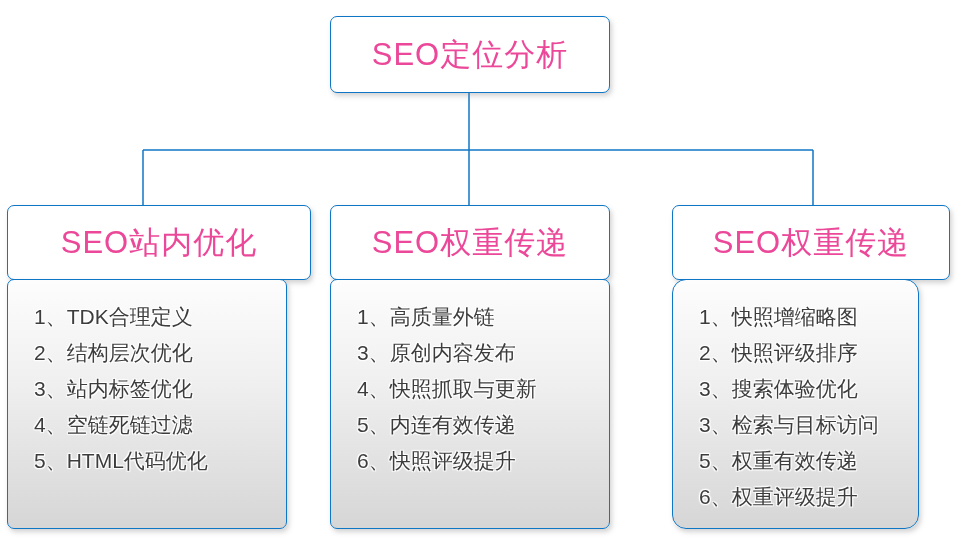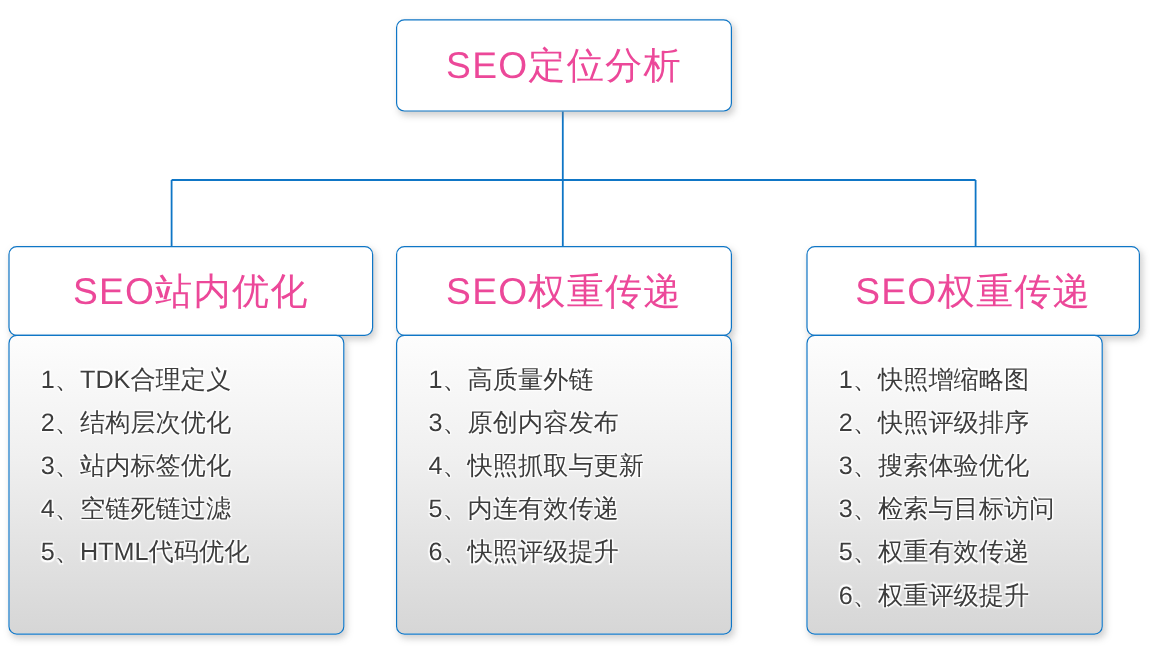--- a/index.html
+++ b/index.html
@@ -44,21 +44,21 @@
     height: 250px;
     border: 1.5px solid #0f76c6;
     border-radius: 7px;
     background: linear-gradient(180deg, #fdfdfd 0%, #f0f0f0 40%, #d6d6d6 100%);
     box-shadow: 2px 3px 5px rgba(130,130,130,0.35);
     box-sizing: border-box;
     padding: 19px 8px 0 26px;
   }
   .list-1 { left: 7px;   width: 280px; }
   .list-2 { left: 330px; width: 280px; }
-  .list-3 { left: 672px; width: 247px; }
+  .list-3 { left: 672px; width: 247px; border-radius: 14px; }
   .list-item {
     font-size: 21px;
     line-height: 36px;
     color: #3d3d3d;
     white-space: nowrap;
     text-shadow: 1px 1px 1px #ffffff, -1px -1px 1px #ffffff,
                  1px -1px 1px #ffffff, -1px 1px 1px #ffffff, 0 0 3px #ffffff;
   }
 </style>
 </head>

